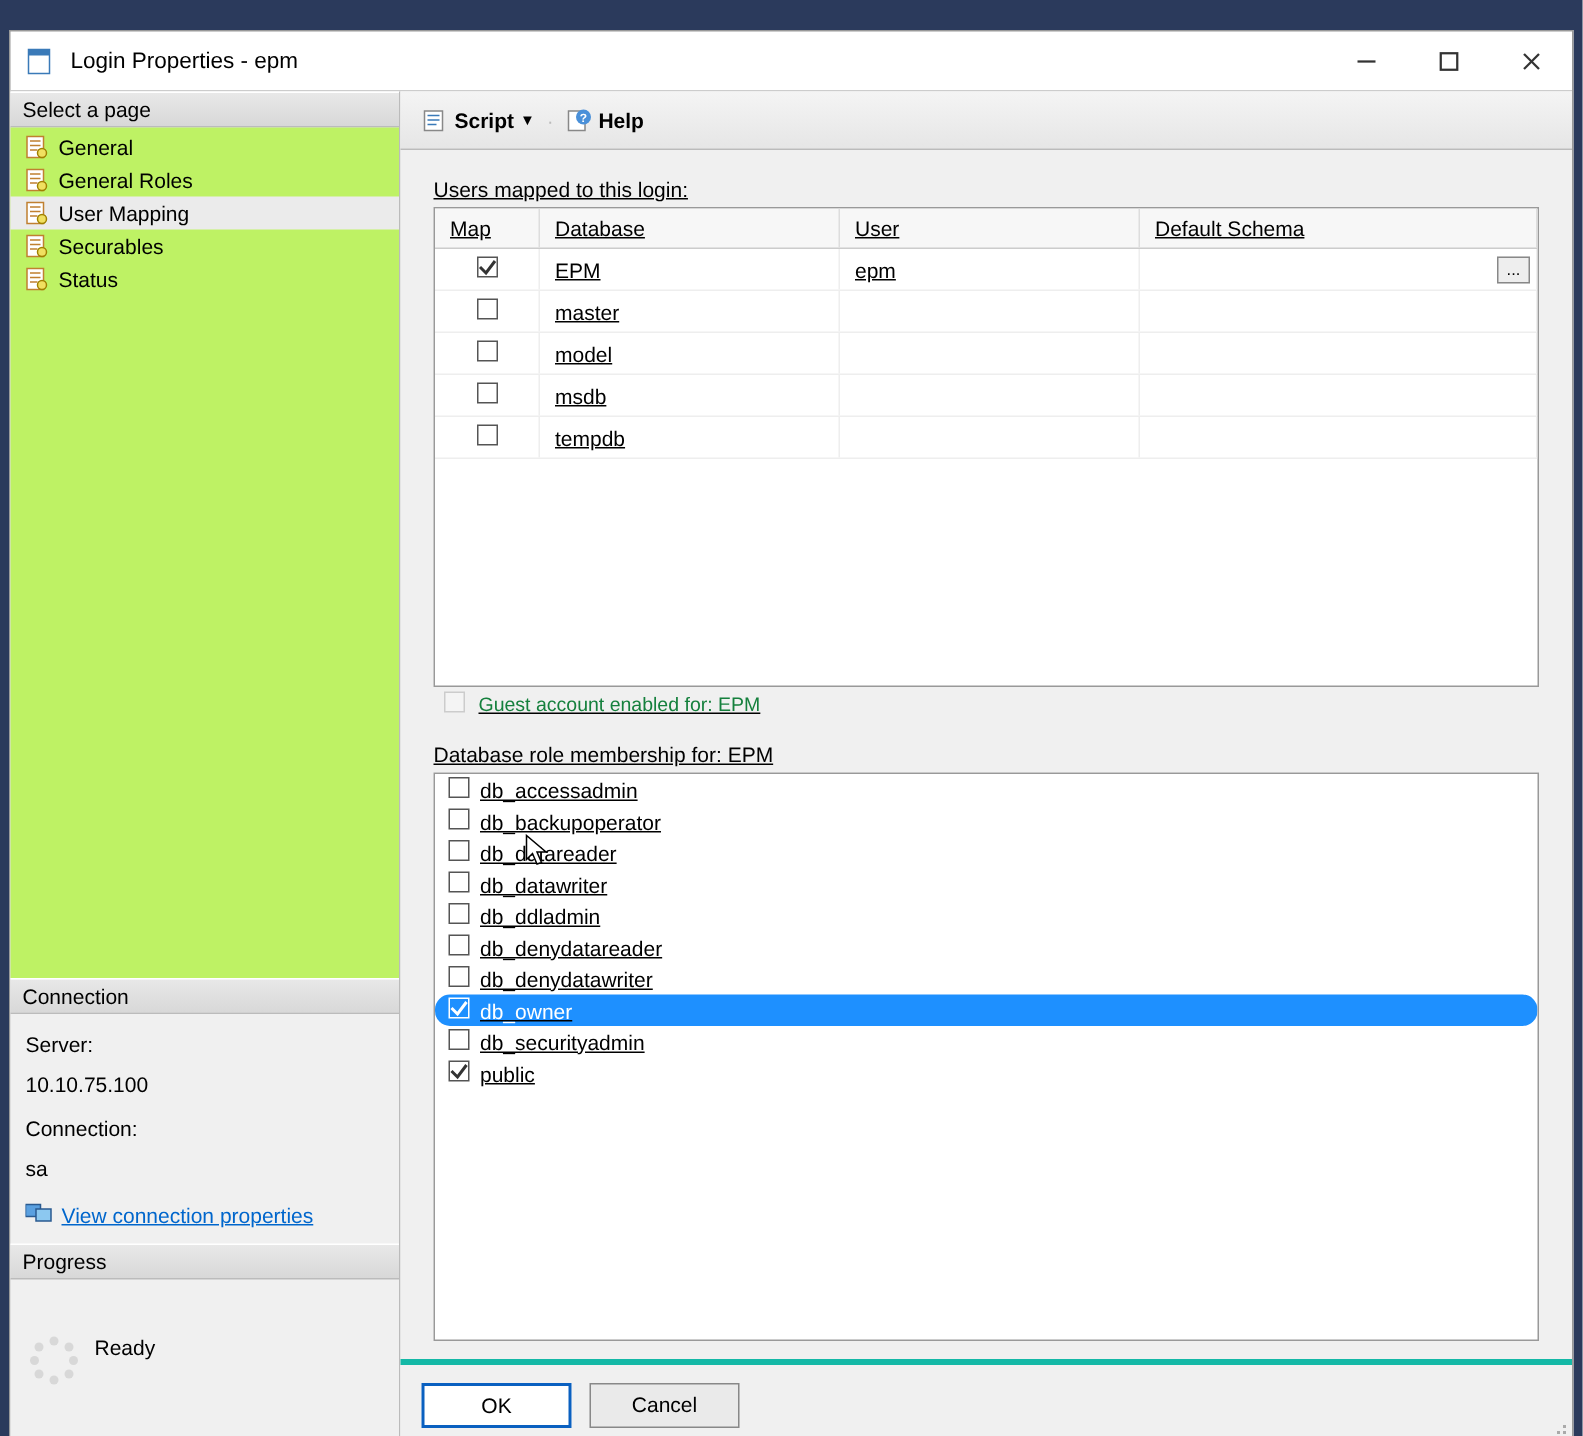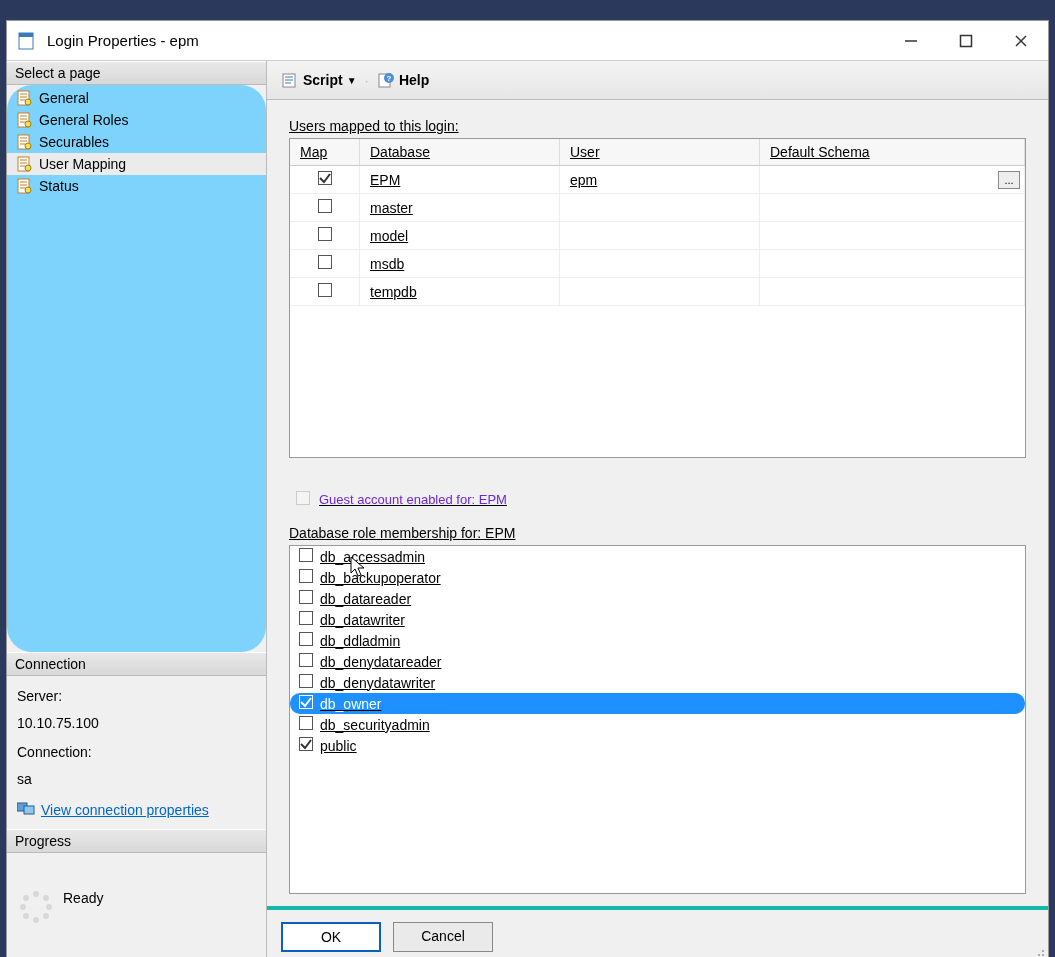--- a/index.html
+++ b/index.html
@@ -62,24 +62,23 @@
   }
   .panel-header {
     background: linear-gradient(#e8e8e8,#d8d8d8);
     border-top: 1px solid #fff;
     border-bottom: 1px solid #bbb;
     font-weight: normal;
     padding: 3px 8px;
     font-size: 14px;
   }
   .page-list {
-    background: #7dd3fc;
+    background: #bef264;
     flex: 1;
     padding: 2px 0;
-    border-radius: 25px;
   }
   .page-item {
     display: flex;
     align-items: center;
     padding: 2px 8px;
     font-size: 14px;
     cursor: default;
   }
   .page-item.selected {
     background: #ebebeb;
@@ -193,22 +192,22 @@
     background: #eee;
     font-size: 11px;
     text-align:center;
     line-height:16px;
   }
   .chk {
     width: 16px; height: 16px;
   }
   .guest-row {
     display:flex; align-items:center; gap:8px;
-    margin: 32px 0 6px 6px;
-    color:#6d28d9;
+    margin: 2px 0 6px 6px;
+    color:#15803d;
   }
   .role-list {
     flex:1;
     border:1px solid #999;
     background:#fff;
     overflow:auto;
     min-height:260px;
   }
   .role-item {
     display:flex; align-items:center;
@@ -298,35 +297,35 @@
             <span>General</span>
           </div>
           <div class="page-item">
             <span class="pic"><svg viewBox="0 0 18 18">
                 <rect x="3" y="2" width="11" height="14" fill="#fff" stroke="#c08030"></rect>
                 <path d="M5 5h7M5 8h7M5 11h5" stroke="#c08030"></path>
                 <circle cx="13" cy="13" r="3" fill="#f0e060" stroke="#a08000"></circle>
               </svg></span>
             <span>General Roles</span>
           </div>
+          <div class="page-item selected">
+            <span class="pic"><svg viewBox="0 0 18 18">
+                <rect x="3" y="2" width="11" height="14" fill="#fff" stroke="#c08030"></rect>
+                <path d="M5 5h7M5 8h7M5 11h5" stroke="#c08030"></path>
+                <circle cx="13" cy="13" r="3" fill="#f0e060" stroke="#a08000"></circle>
+              </svg></span>
+            <span>User Mapping</span>
+          </div>
           <div class="page-item">
             <span class="pic"><svg viewBox="0 0 18 18">
                 <rect x="3" y="2" width="11" height="14" fill="#fff" stroke="#c08030"></rect>
                 <path d="M5 5h7M5 8h7M5 11h5" stroke="#c08030"></path>
                 <circle cx="13" cy="13" r="3" fill="#f0e060" stroke="#a08000"></circle>
               </svg></span>
             <span>Securables</span>
-          </div>
-          <div class="page-item selected">
-            <span class="pic"><svg viewBox="0 0 18 18">
-                <rect x="3" y="2" width="11" height="14" fill="#fff" stroke="#c08030"></rect>
-                <path d="M5 5h7M5 8h7M5 11h5" stroke="#c08030"></path>
-                <circle cx="13" cy="13" r="3" fill="#f0e060" stroke="#a08000"></circle>
-              </svg></span>
-            <span>User Mapping</span>
           </div>
           <div class="page-item">
             <span class="pic"><svg viewBox="0 0 18 18">
                 <rect x="3" y="2" width="11" height="14" fill="#fff" stroke="#c08030"></rect>
                 <path d="M5 5h7M5 8h7M5 11h5" stroke="#c08030"></path>
                 <circle cx="13" cy="13" r="3" fill="#f0e060" stroke="#a08000"></circle>
               </svg></span>
             <span>Status</span>
           </div>
         </div>

